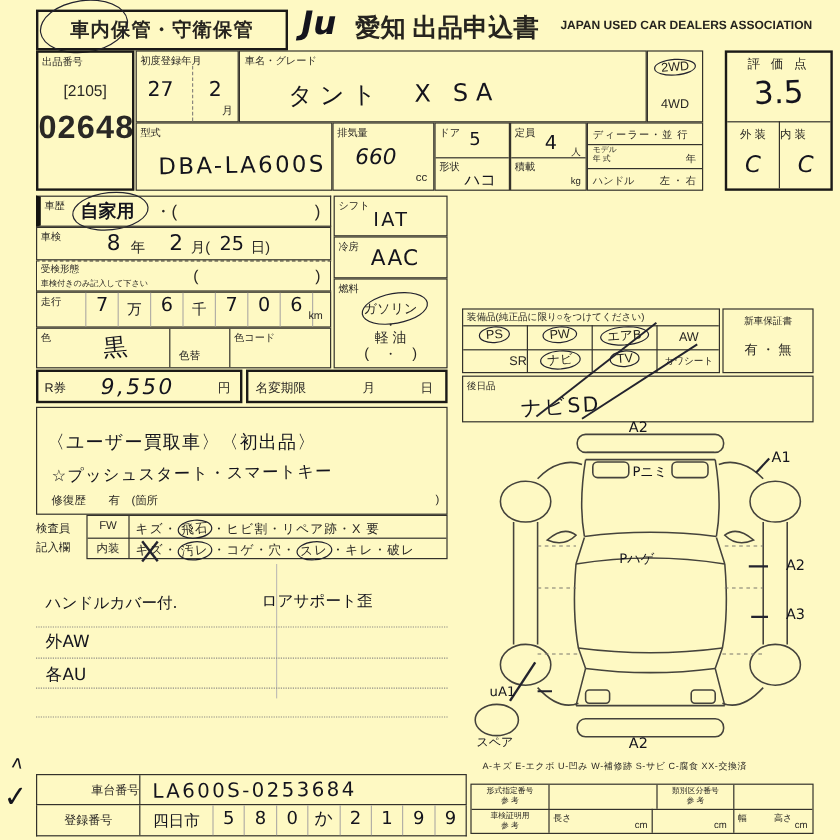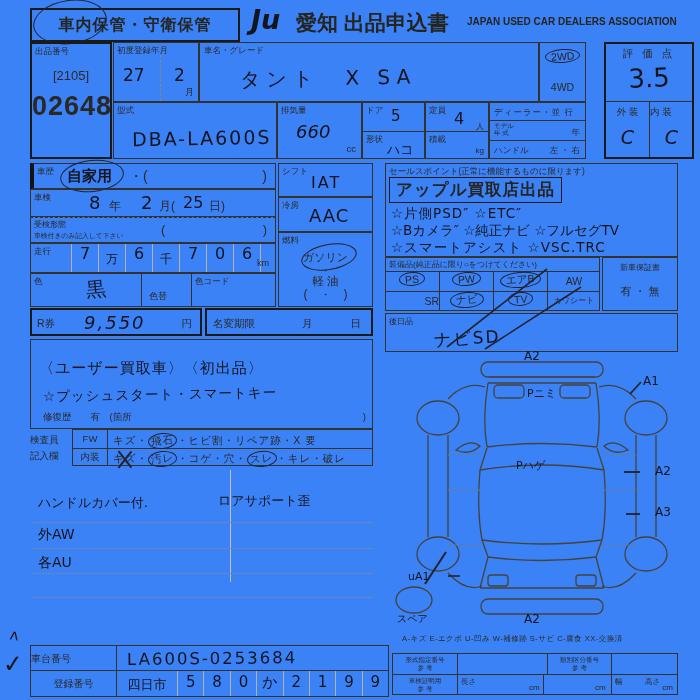--- a/index.html
+++ b/index.html
@@ -1,17 +1,17 @@
 <!DOCTYPE html>
 <html><head>
 <meta charset="utf-8">
 <style>
   html,body{margin:0;padding:0}
   body{font-family:"Liberation Sans","DejaVu Sans",sans-serif;color:#26241f;background:#e8e6df}
-  #paper{position:relative;width:700px;height:700px;background:#3b82f6;overflow:hidden}
+  #paper{position:relative;width:700px;height:700px;background:#fef9c3;overflow:hidden}
   .a{position:absolute}
   .bx{position:absolute;border:1.2px solid #34322c;box-sizing:border-box}
   .bx2{position:absolute;border:2.3px solid #1b1a17;box-sizing:border-box}
   .lb{font-size:8.5px;color:#2a2825;white-space:nowrap}
   .pr{color:#2a2825;white-space:nowrap}
   .hw{font-family:"DejaVu Sans","Liberation Sans",sans-serif;color:#14141d;white-space:nowrap}
   .ell{position:absolute;border:1.6px solid #23232e;border-radius:50%}
   .circE{display:inline-block;border:1.5px solid #23232e;border-radius:50%;padding:0 5px;transform:rotate(-4deg)}
   .circ2{display:inline-block;border:1.4px solid #23232e;border-radius:50%;padding:0 2px;transform:rotate(-5deg)}
   .xm{position:relative;display:inline-block}
@@ -163,27 +163,20 @@
   <div class="bx" style="left:278px;top:232px;width:95px;height:75px">
     <div class="a lb" style="left:3px;top:2px">燃料</div>
     <div class="a pr" style="left:0;right:0;top:17px;text-align:center;font-size:11px">ガソリン</div>
     <div class="ell" style="left:22px;top:11px;width:54px;height:24px;transform:rotate(-10deg)"></div>
     <div class="a pr" style="left:0;right:0;top:31px;text-align:center;font-size:10px">・</div>
     <div class="a pr" style="left:0;right:0;top:41px;text-align:center;font-size:11.5px">軽 油</div>
     <div class="a pr" style="left:0;right:0;top:55px;text-align:center;font-size:10px">・</div>
     <div class="a pr" style="left:0;right:0;bottom:3px;text-align:center;font-size:12px">(　　　)</div>
   </div>
 
-  <div class="bx" style="left:385px;top:163px;width:293px;height:94px">
-    <div class="a lb" style="left:3px;top:2px">セールスポイント(正常に機能するものに限ります)</div>
-    <div class="a" style="left:3px;top:13px;border:1.6px solid #1b1a17;padding:1px 6px;font-size:16.5px;font-weight:bold;letter-spacing:1px;white-space:nowrap">アップル買取店出品</div>
-    <div class="a hw" style="left:5px;top:41px;font-size:13.5px;letter-spacing:1px">☆片側PSD″ ☆ETC″</div>
-    <div class="a hw" style="left:5px;top:58px;font-size:13.5px">☆Bカメラ″ ☆純正ナビ ☆フルセグTV</div>
-    <div class="a hw" style="left:5px;top:75px;font-size:13.5px;letter-spacing:1px">☆スマートアシスト ☆VSC.TRC</div>
-  </div>
 
   <div class="bx" style="left:385px;top:257px;width:215px;height:54px">
     <div class="a lb" style="left:3px;top:1px;font-size:8px">装備品(純正品に限り○をつけてください)</div>
     <div class="a" style="left:0;right:0;top:13px;border-top:1px solid #34322c"></div>
     <div class="a" style="left:0;right:0;top:33px;border-top:1px solid #34322c"></div>
     <div class="a" style="left:53px;top:13px;bottom:0;border-left:1px solid #34322c"></div>
     <div class="a" style="left:107px;top:13px;bottom:0;border-left:1px solid #34322c"></div>
     <div class="a" style="left:161px;top:13px;bottom:0;border-left:1px solid #34322c"></div>
     <div class="a" style="left:0;width:53px;top:14px;text-align:center;font-size:10.5px"><span class="circE">PS</span></div>
     <div class="a" style="left:54px;width:53px;top:14px;text-align:center;font-size:10.5px"><span class="circE">PW</span></div>
@@ -317,21 +310,21 @@
   <div class="a hw" style="left:516px;top:458px;font-size:11px">Pハゲ</div>
   <div class="a hw" style="left:655px;top:464px;font-size:12px">A2</div>
   <div class="a hw" style="left:655px;top:505px;font-size:12px">A3</div>
   <div class="a hw" style="left:408px;top:570px;font-size:11px">uA1</div>
   <div class="a hw" style="left:397px;top:612px;font-size:10px">スペア</div>
   <div class="a hw" style="left:524px;top:612px;font-size:12px">A2</div>
   <div class="a lb" style="left:402px;top:634px;font-size:7.5px;letter-spacing:0.5px">A-キズ  E-エクボ  U-凹み  W-補修跡  S-サビ  C-腐食  XX-交換済</div>
 
   <div class="bx" style="left:30px;top:645px;width:359px;height:26px">
     <div class="a" style="left:85px;top:0;bottom:0;border-left:1px solid #34322c"></div>
-    <div class="a pr" style="left:0;width:85px;top:6px;text-align:left;font-size:10px">車台番号</div>
+    <div class="a pr" style="left:0;width:85px;top:6px;text-align:right;font-size:10px">車台番号</div>
     <div class="a hw" style="left:96px;top:3px;font-size:16.5px;letter-spacing:2px;transform:rotate(-0.6deg)">LA600S-0253684</div>
   </div>
   <div class="bx" style="left:30px;top:671px;width:359px;height:26px;border-top:none">
     <div class="a" style="left:85px;top:0;bottom:0;border-left:1px solid #34322c"></div>
     <div class="a pr" style="left:0;width:85px;top:6px;text-align:center;font-size:10px">登録番号</div>
     <div class="a" style="left:86px;top:0;bottom:0;right:0;display:flex">
       <div style="width:60px;border-right:1px solid #b3b0a6;text-align:center;padding-top:4px"><span class="hw" style="font-size:13px">四日市</span></div>
       <div style="flex:1;border-right:1px solid #b3b0a6;text-align:center;padding-top:2px"><span class="hw" style="font-size:15px">5</span></div>
       <div style="flex:1;border-right:1px solid #b3b0a6;text-align:center;padding-top:2px"><span class="hw" style="font-size:15px">8</span></div>
       <div style="flex:1;border-right:1px solid #b3b0a6;text-align:center;padding-top:2px"><span class="hw" style="font-size:15px">0</span></div>

